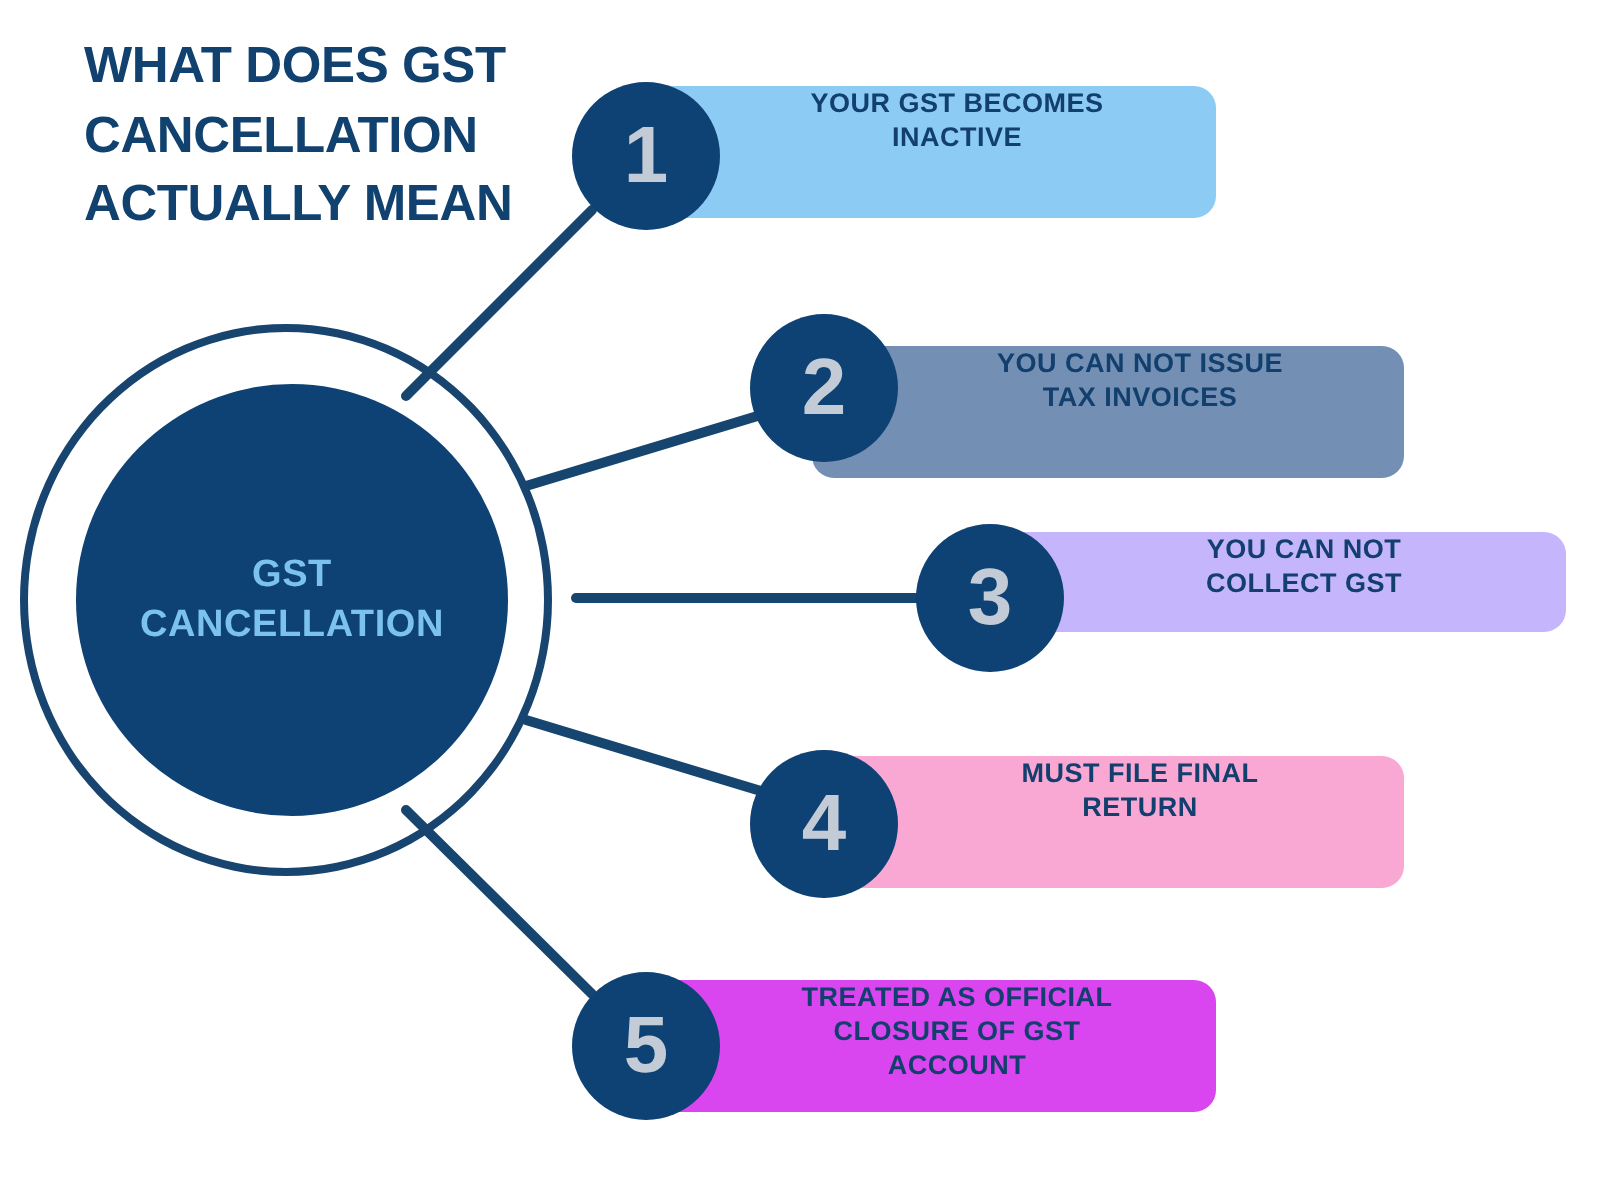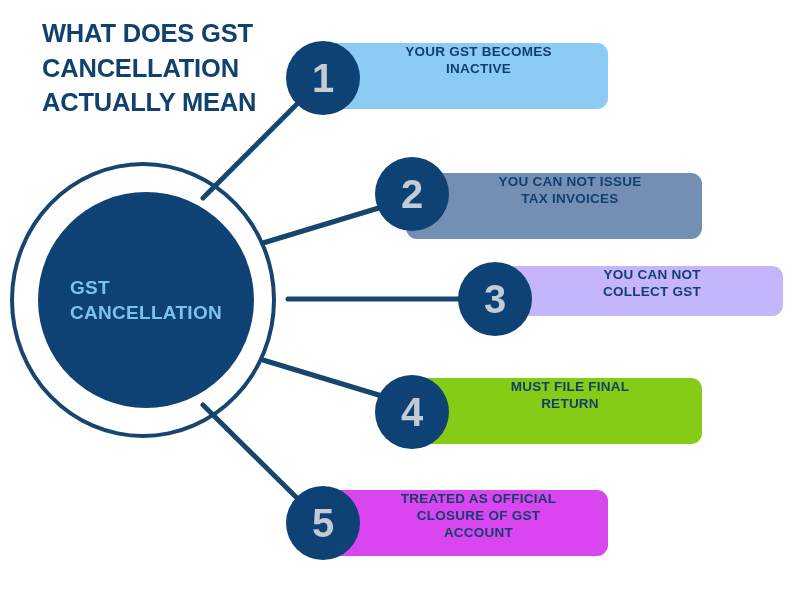--- a/index.html
+++ b/index.html
@@ -67,20 +67,21 @@
     background: #0e4174;
     display: flex;
     align-items: center;
     justify-content: center;
   }
   #hub-label {
     color: #7cc2ef;
     font-size: 19px;
     font-weight: bold;
     line-height: 1.32;
+    text-align: center;
     letter-spacing: 0.3px;
     text-transform: uppercase;
     white-space: pre-line;
   }
 
   
   .row {
     position: absolute;
   }
   .bar {
@@ -167,21 +168,21 @@
     <div class="bar" style="left:489px; top:266px; width:294px; height:50px; background:#c4b5fd;">
       <div class="bar-text">YOU CAN NOT
 COLLECT  GST</div>
     </div>
     <div class="num-circle" style="left:458px; top:262px; width:74px; height:74px;">
       <span>3</span>
     </div>
   </div>
 
   <div class="row">
-    <div class="bar" style="left:406px; top:378px; width:296px; height:66px; background:#84cc16;">
+    <div class="bar" style="left:406px; top:378px; width:296px; height:66px; background:#f9a8d4;">
       <div class="bar-text">MUST FILE FINAL
 RETURN</div>
     </div>
     <div class="num-circle" style="left:375px; top:375px; width:74px; height:74px;">
       <span>4</span>
     </div>
   </div>
 
   <div class="row">
     <div class="bar" style="left:317px; top:490px; width:291px; height:66px; background:#d946ef;">

